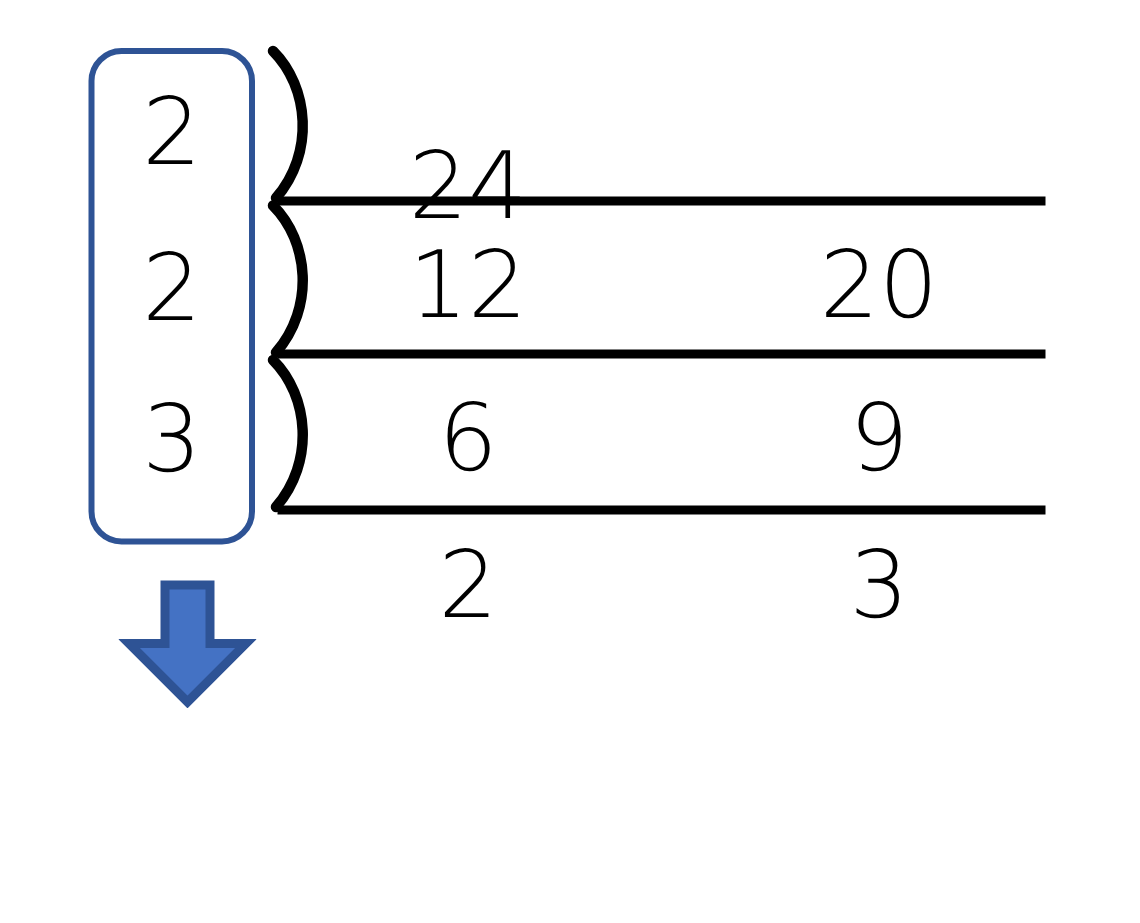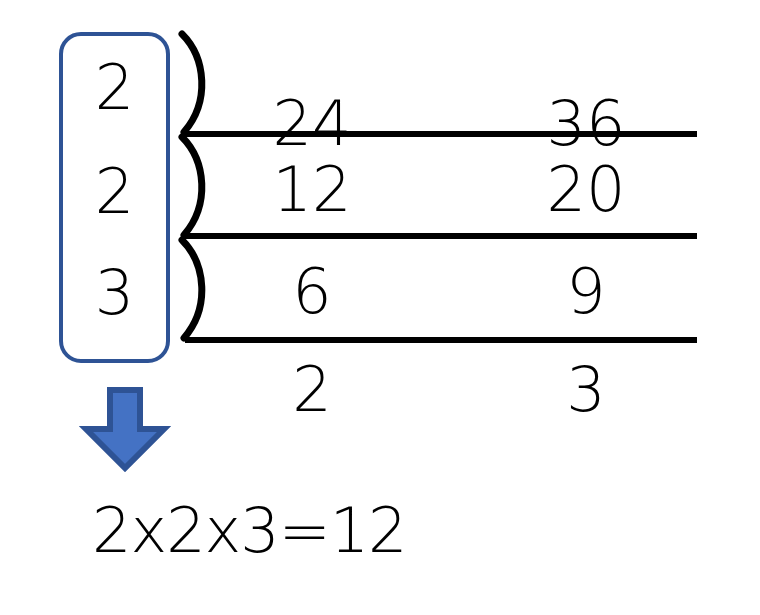--- a/index.html
+++ b/index.html
@@ -140,32 +140,30 @@
     <svg width="46" height="112" viewBox="0 0 46 112" xmlns="http://www.w3.org/2000/svg">
       <path d="M6 6 C 30 30, 34 74, 8 104" fill="none" stroke="#000000" stroke-width="7" stroke-linecap="round"></path>
     </svg>
   </div>
 
   <div class="rule rule-1"></div>
   <div class="rule rule-2"></div>
   <div class="rule rule-3"></div>
 
   <div class="num col-left row-1">24</div>
-  <div class="num col-right row-1">36</div>
 
   <div class="num col-left row-2">12</div>
   <div class="num col-right row-2">20</div>
 
   <div class="num col-left row-3">6</div>
   <div class="num col-right row-3">9</div>
 
   <div class="num col-left row-4">2</div>
   <div class="num col-right row-4">3</div>
 
   <div class="arrow">
     <svg width="92" height="86" viewBox="0 0 92 86" xmlns="http://www.w3.org/2000/svg">
       <polygon points="31,4 61,4 61,43 85,43 46,82 7,43 31,43" fill="#4472C4" stroke="#2E5395" stroke-width="6" stroke-linejoin="miter"></polygon>
     </svg>
   </div>
 
-  <div class="equation">2x2x3=12</div>
 
 </div>
 
 </body></html>

